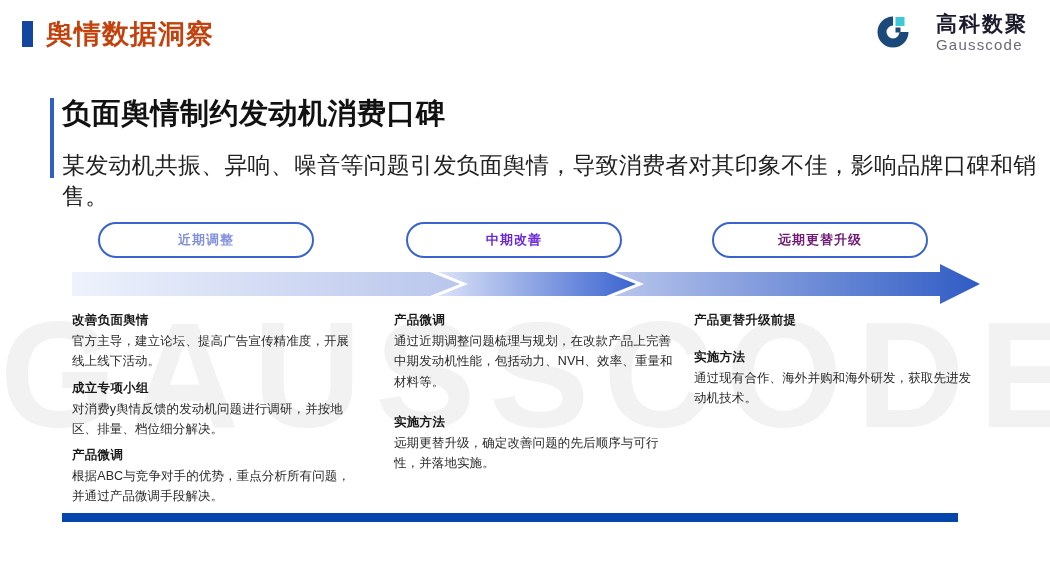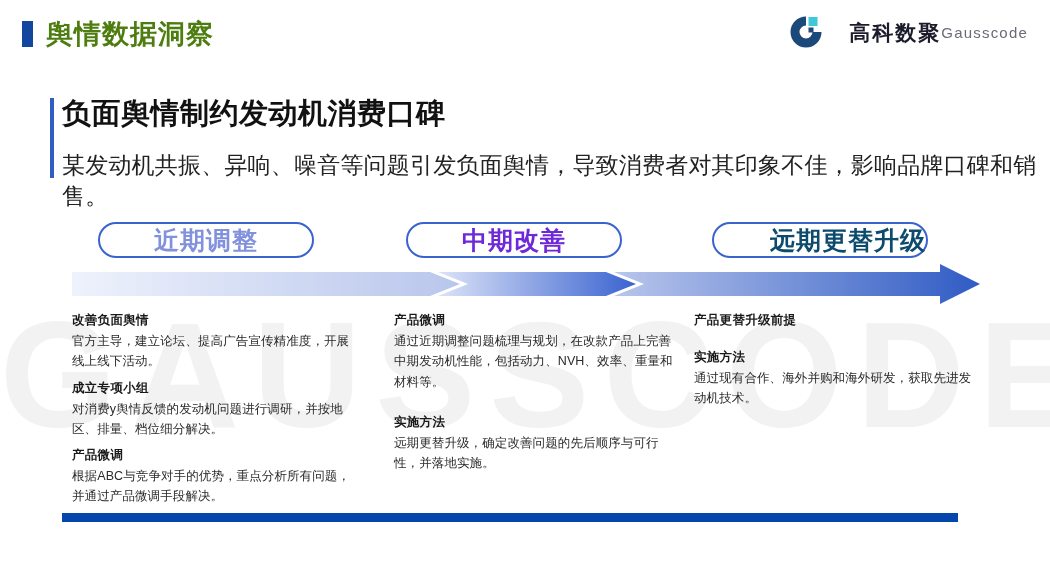--- a/index.html
+++ b/index.html
@@ -47,39 +47,39 @@
     position: absolute;
     left: 22px; top: 21px;
     width: 11px; height: 26px;
     background: #12469f;
   }
   .hdr-title {
     position: absolute;
     left: 46px; top: 16px;
     font-size: 27px;
     font-weight: 700;
-    color: #4d7c0f;
+    color: #c2410c;
     letter-spacing: 1px;
   }
 
   
   .logo {
     position: absolute;
     right: 22px; top: 12px;
     display: flex;
     align-items: center;
     gap: 9px;
   }
   .logo-mark {
     width: 40px; height: 40px;
     position: relative;
   }
   .logo-text {
     display: flex;
-    flex-direction: row;
+    flex-direction: column;
     line-height: 1;
     margin-left: 14px;
   }
   .logo-cn {
     font-size: 21px;
     font-weight: 700;
     color: #1b1b2b;
     letter-spacing: 2px;
   }
   .logo-en {
@@ -120,28 +120,28 @@
   
   .pill {
     position: absolute;
     height: 32px;
     border: 2px solid #3a63d0;
     border-radius: 18px;
     background: #ffffff;
     display: flex;
     align-items: center;
     justify-content: center;
-    font-size: 25px;
+    font-size: 13px;
     font-weight: 700;
     z-index: 6;
     letter-spacing: 1px;
   }
   #pill-0 { left: 98px;  top: 222px; width: 212px; color: #8191dd; }
   #pill-1 { left: 406px; top: 222px; width: 212px; color: #6d28d9; }
-  #pill-2 { left: 712px; top: 222px; width: 212px; color: #0c4a6e; justify-content: flex-end; }
+  #pill-2 { left: 712px; top: 222px; width: 212px; color: #701a75; }
 
   
   .arrow-band {
     position: absolute;
     left: 72px; top: 264px;
     width: 908px; height: 40px;
     z-index: 4;
   }
 
   

